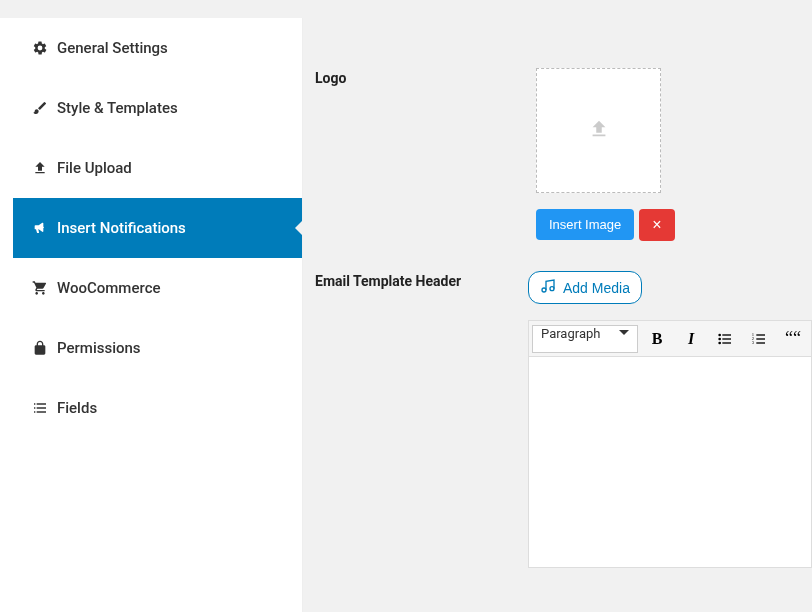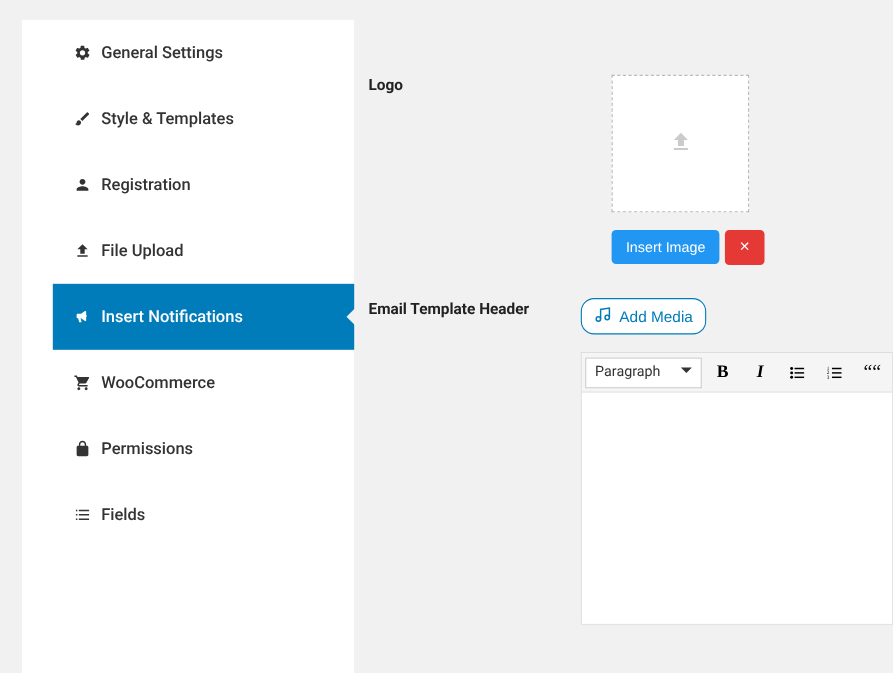--- a/index.html
+++ b/index.html
@@ -1,39 +1,39 @@
 <!DOCTYPE html>
 <html><head>
   <meta charset="utf-8">
   <style>
     * { margin: 0; padding: 0; box-sizing: border-box; }
     body { font-family: -apple-system, BlinkMacSystemFont, "Segoe UI", Roboto, sans-serif; font-size: 14px; color: #333; background: #f1f1f1; width: 812px; height: 612px; overflow: hidden; }
     .layout { display: flex; height: 100%; padding-top: 18px; }
-    .sidebar { width: 303px; background: #fff; border-right: 1px solid #eee; padding-left: 28px; margin-left: 20px; }
+    .sidebar { width: 303px; background: #fff; border-right: 1px solid #eee; padding-left: 13px; }
     .sidebar-item { display: flex; align-items: center; gap: 8px; padding: 0 18px; height: 60px; color: #333; font-weight: 500; position: relative; font-size: 15px; cursor: pointer; }
     .sidebar-item.active { background: #007cba; color: #fff; }
     .sidebar-item.active::after { content: ""; position: absolute; right: -1px; top: 50%; transform: translateY(-50%); border: 8px solid transparent; border-right-color: #f1f1f1; }
     .sidebar-icon { width: 18px; height: 18px; display: inline-flex; align-items: center; justify-content: center; flex-shrink: 0; }
     .sidebar-icon svg { width: 16px; height: 16px; }
     .content { flex: 1; padding: 18px 0 0 12px; overflow: hidden; }
     .section-header { border: 1px solid #ddd; background: #fff; padding: 16px 14px; font-weight: 700; font-size: 15px; color: #333; }
     .form { padding-top: 32px; }
     .form-row { display: flex; margin-bottom: 30px; }
     .form-label { width: 221px; font-weight: 700; color: #222; font-size: 14px; padding-top: 2px; }
     .form-field { flex: 1; }
     .dropzone { width: 125px; height: 125px; border: 1px dashed #bbb; display: flex; align-items: center; justify-content: center; background: #fff; }
     .dropzone svg { width: 22px; height: 22px; opacity: 0.5; }
     .btn-row { margin-top: 16px; display: flex; gap: 5px; align-items: flex-start; }
     .btn-primary { background: #2196f3; color: #fff; border: none; border-radius: 4px; padding: 8px 13px; font-size: 13px; font-weight: 500; cursor: pointer; }
     .btn-danger { background: #e53935; color: #fff; border: none; border-radius: 4px; padding: 8px 13px; font-size: 16px; line-height: 1; cursor: pointer; }
     .add-media-btn { background: #fff; border: 1px solid #007cba; color: #007cba; border-radius: 12px; padding: 6px 11px; font-size: 14px; display: inline-flex; align-items: center; gap: 7px; cursor: pointer; }
     .add-media-btn svg { width: 16px; height: 16px; }
     .editor { margin-top: 16px; border: 1px solid #ddd; background: #fff; }
     .toolbar { display: flex; align-items: center; background: #f5f5f5; border-bottom: 1px solid #ddd; padding: 3px; gap: 4px; height: 36px; }
-    .paragraph-select { width: 106px; height: 28px; border: 1px solid #ccc; background: #fff; display: flex; align-items: center; justify-content: space-between; padding: 0 8px; font-size: 13px; cursor: pointer; }
+    .paragraph-select { width: 106px; height: 28px; border: 1px solid #ccc; background: #fff; display: flex; align-items: flex-start; justify-content: space-between; padding: 0 8px; font-size: 13px; cursor: pointer; }
     .paragraph-select svg { width: 10px; height: 10px; }
     .toolbar-btn { width: 30px; height: 28px; border: none; background: transparent; display: inline-flex; align-items: center; justify-content: center; cursor: pointer; font-family: Georgia, serif; }
     .toolbar-btn.bold { font-weight: 700; font-size: 16px; }
     .toolbar-btn.italic { font-style: italic; font-weight: 700; font-size: 16px; }
     .toolbar-btn svg { width: 16px; height: 16px; }
     .editor-body { height: 210px; background: #fff; }
   </style>
 </head>
 <body>
 
@@ -47,28 +47,20 @@
       </span>
       <span>General Settings</span>
     </div>
     <div class="sidebar-item">
       <span class="sidebar-icon">
         <svg viewBox="0 0 24 24" fill="currentColor">
             <path d="M7 14c-1.66 0-3 1.34-3 3 0 1.31-1.16 2-2 2 .92 1.22 2.49 2 4 2 2.21 0 4-1.79 4-4 0-1.66-1.34-3-3-3zm13.71-9.37l-1.34-1.34a.996.996 0 0 0-1.41 0L9 12.25 11.75 15l8.96-8.96a.996.996 0 0 0 0-1.41z"></path>
           </svg>
       </span>
       <span>Style &amp; Templates</span>
-    </div>
-    <div class="sidebar-item">
-      <span class="sidebar-icon">
-        <svg viewBox="0 0 24 24" fill="currentColor">
-            <path d="M12 12c2.21 0 4-1.79 4-4s-1.79-4-4-4-4 1.79-4 4 1.79 4 4 4zm0 2c-2.67 0-8 1.34-8 4v2h16v-2c0-2.66-5.33-4-8-4z"></path>
-          </svg>
-      </span>
-      <span>Registration</span>
     </div>
     <div class="sidebar-item">
       <span class="sidebar-icon">
         <svg viewBox="0 0 24 24" fill="currentColor">
             <path d="M9 16h6v-6h4l-7-7-7 7h4v6zm-4 2h14v2H5v-2z"></path>
           </svg>
       </span>
       <span>File Upload</span>
     </div>
     <div class="sidebar-item active">

